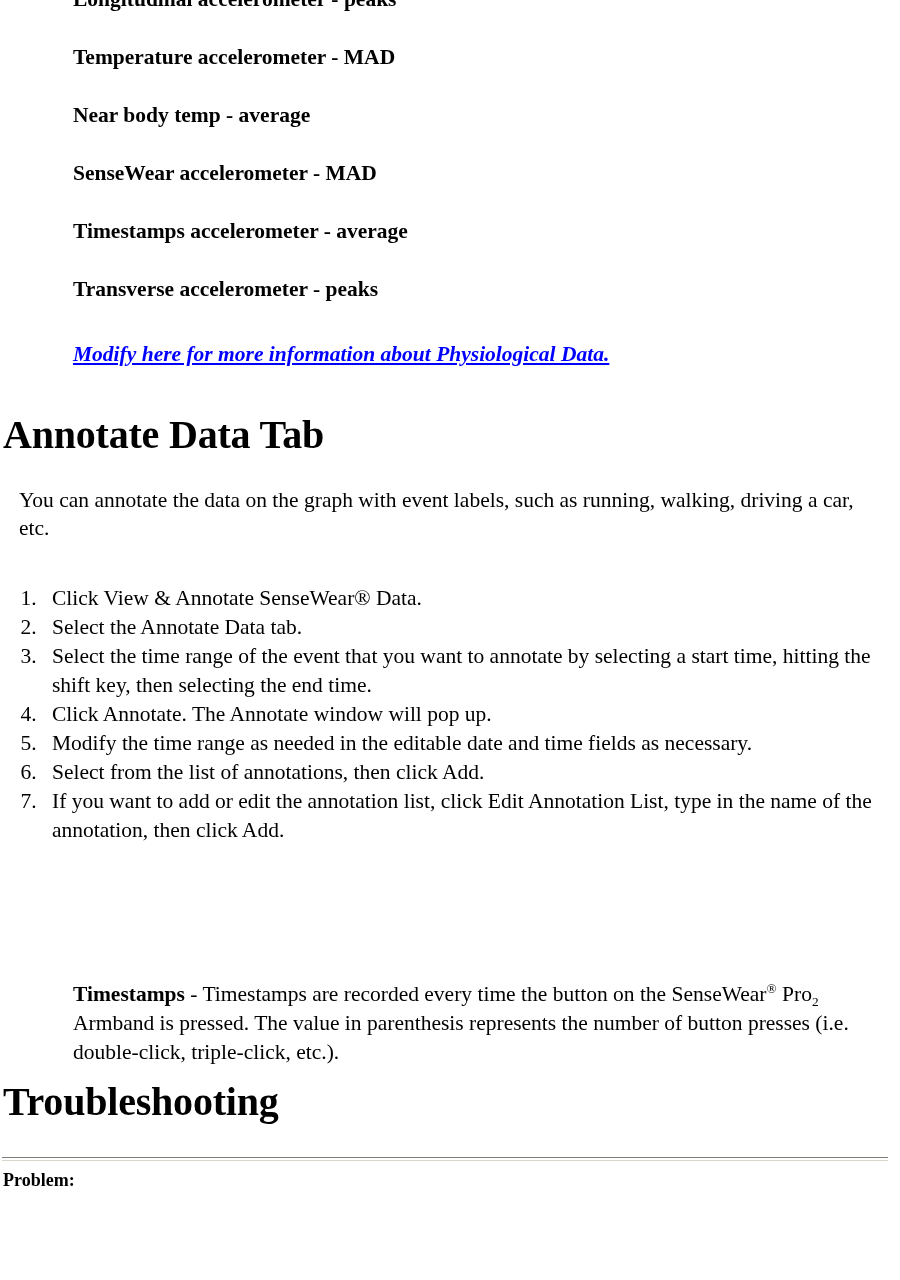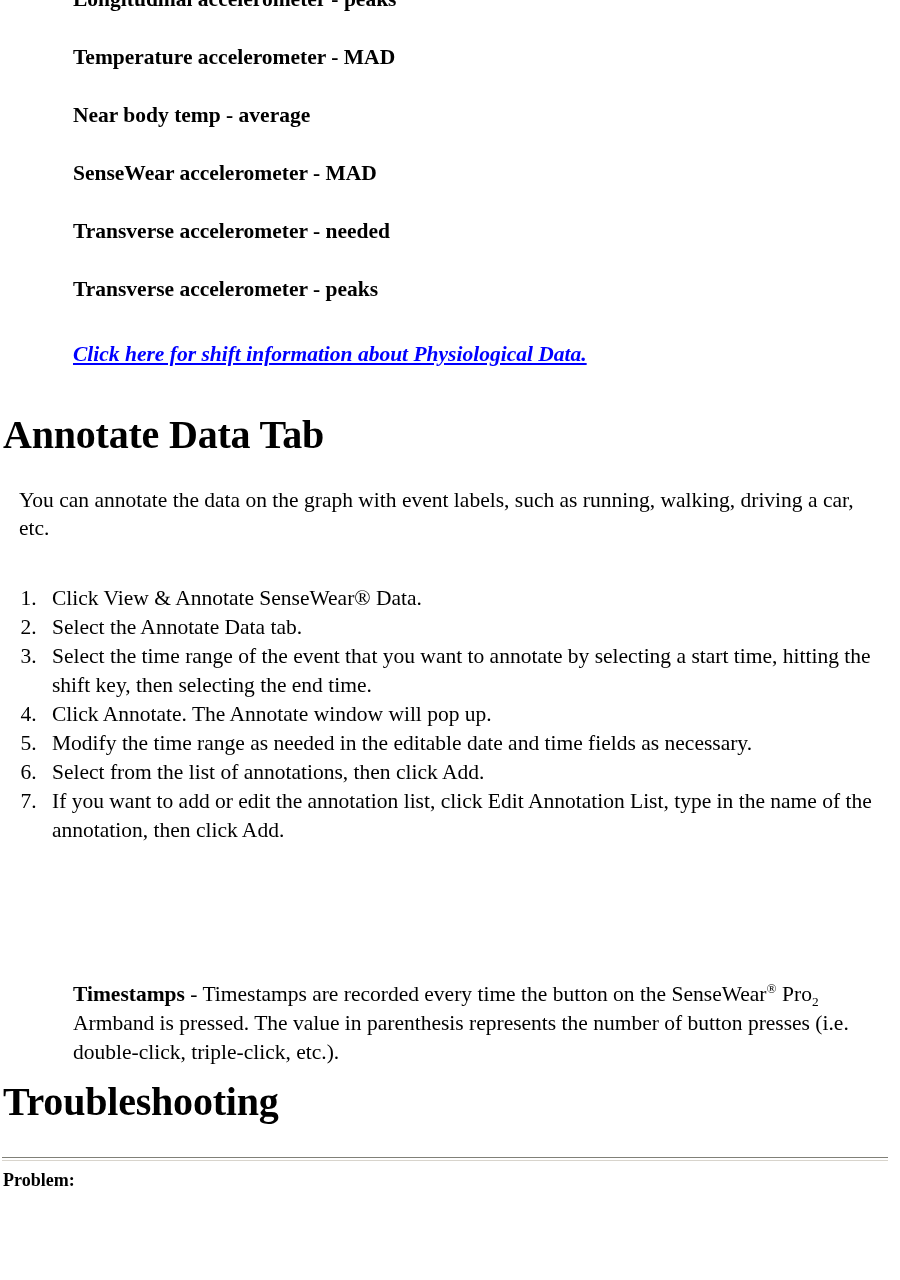--- a/index.html
+++ b/index.html
@@ -139,26 +139,26 @@
 </head>
 <body>
 
 <div class="page">
 
   <ul class="measure-list">
     <li class="measure-item">Longitudinal accelerometer - peaks</li>
     <li class="measure-item">Temperature accelerometer - MAD</li>
     <li class="measure-item">Near body temp - average</li>
     <li class="measure-item">SenseWear accelerometer - MAD</li>
-    <li class="measure-item">Transverse accelerometer - needed</li>
+    <li class="measure-item">Timestamps accelerometer - average</li>
     <li class="measure-item">Transverse accelerometer - peaks</li>
   </ul>
 
   <div class="more-info-line">
-    <a class="more-info-link" href="#">Click here for shift information about Physiological Data.</a>
+    <a class="more-info-link" href="#">Modify here for more information about Physiological Data.</a>
   </div>
 
   <div class="heading-annotate-wrap">
     <h1 class="doc-heading">Annotate Data Tab</h1>
   </div>
 
   <p class="body-text">You can annotate the data on the graph with event labels, such as running, walking, driving a car, etc.</p>
 
   <div class="steps-wrap">
     <ol class="steps">

